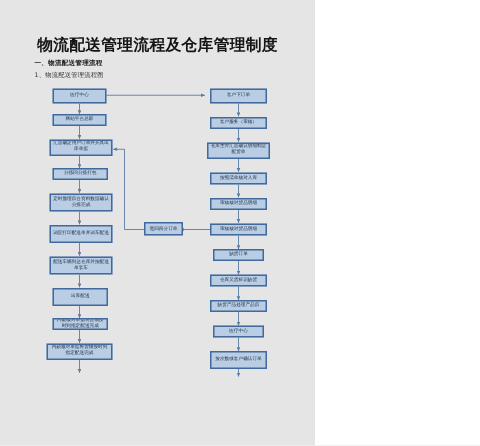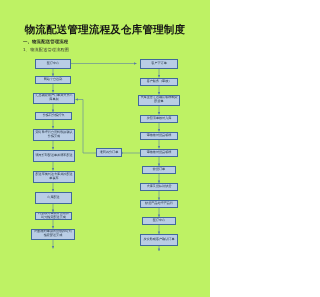--- a/index.html
+++ b/index.html
@@ -3,21 +3,21 @@
 <meta charset="utf-8">
 <style>
   html,body{margin:0;padding:0;}
   body{
     width:210px;height:297px;
     background:#ffffff;
     font-family:"Liberation Sans","DejaVu Sans",sans-serif;
     overflow:hidden;
     position:relative;
   }
-  .page{position:absolute;inset:0;background:#bef264;}
+  .page{position:absolute;inset:0;background:#e5e5e5;}
 
   .doc-title{
     position:absolute;left:0;right:0;top:23px;
     text-align:center;
     font-size:10.5px;
     font-weight:bold;
     letter-spacing:0.2px;
     color:#151515;
     font-family:"DejaVu Sans",sans-serif;
   }

